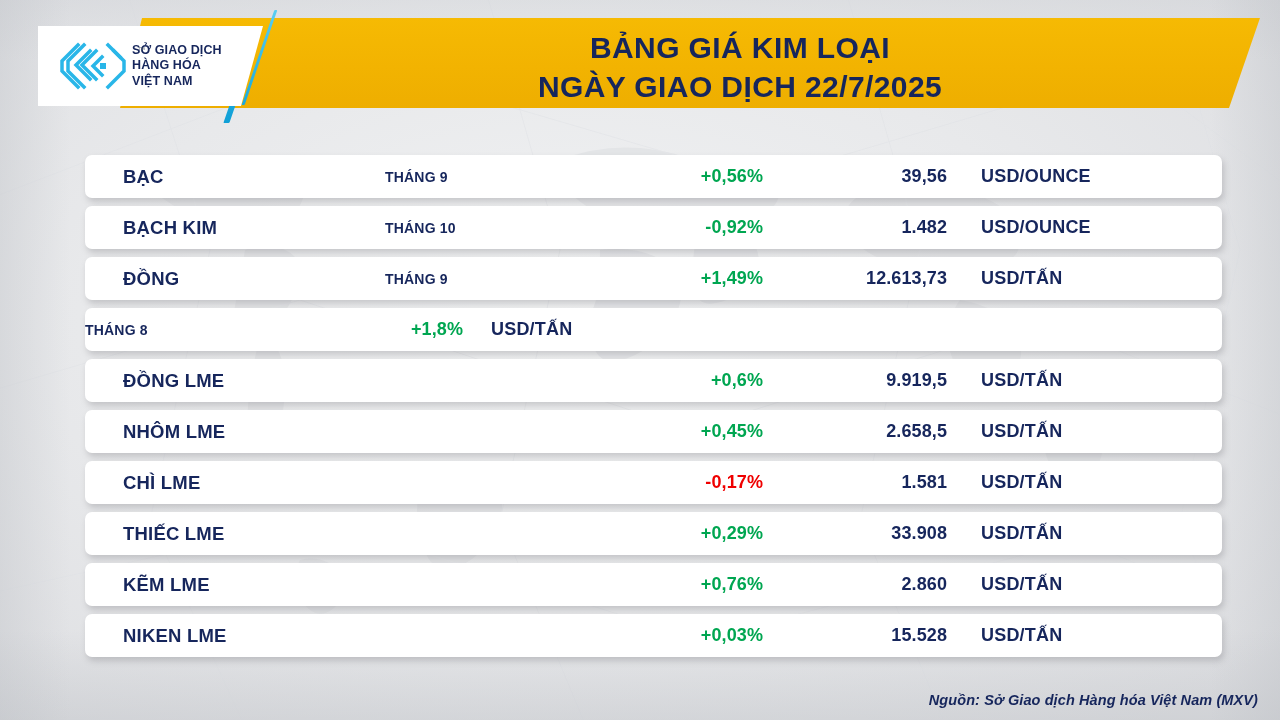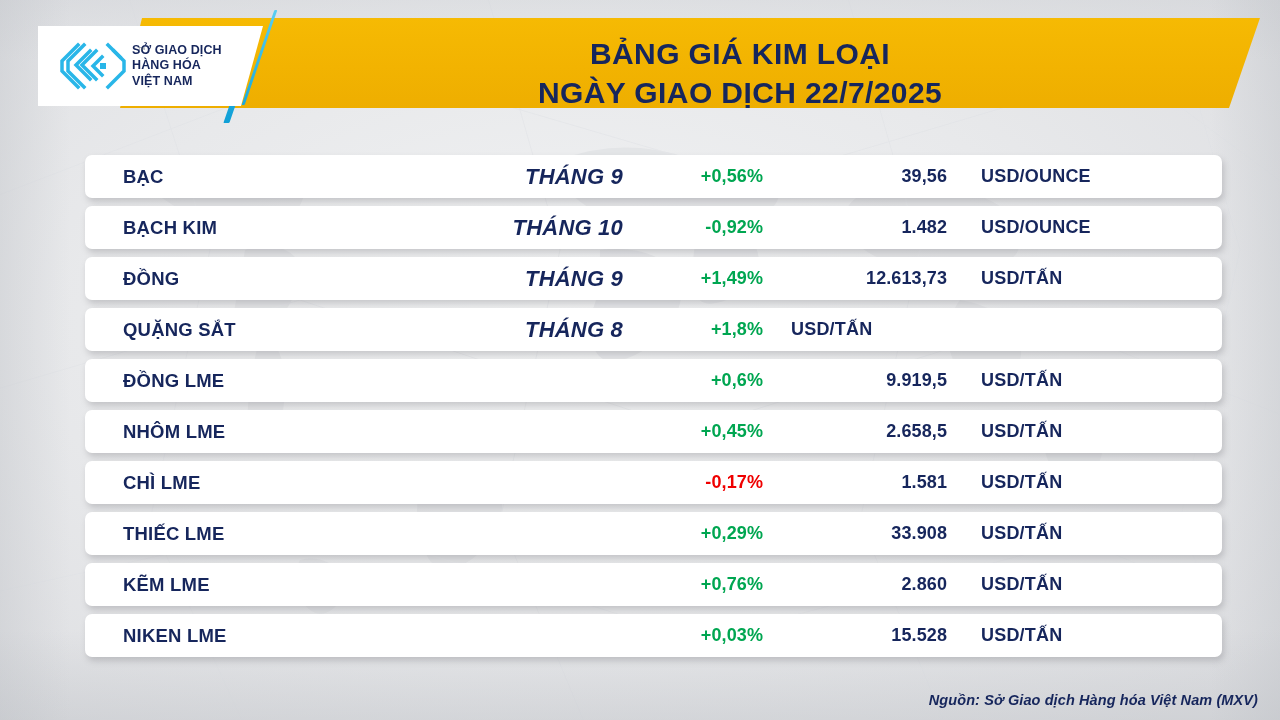--- a/index.html
+++ b/index.html
@@ -57,21 +57,21 @@
     width: 1140px;
     height: 90px;
     background: #f5b700;
     background: linear-gradient(180deg, #f6ba03 0%, #f2b301 55%, #eeae00 100%);
     clip-path: polygon(22px 0, 1140px 0, 1109px 90px, 0 90px);
     box-shadow: 0 3px 7px rgba(120,120,125,.35);
   }
   .banner-title {
     position: absolute;
     left: 300px;
-    top: 34px;
+    top: 28px;
     width: 880px;
     text-align: center;
     color: #16265c;
     font-size: 30px;
     font-weight: bold;
     line-height: 39px;
     letter-spacing: .4px;
     white-space: nowrap;
   }
   .banner-title .l2 { display: block; }
@@ -157,25 +157,24 @@
   .c-name {
     width: 300px;
     padding-left: 38px;
     box-sizing: border-box;
     font-size: 18.5px;
     font-weight: bold;
     letter-spacing: .2px;
   }
   .c-month {
     width: 238px;
-    text-align: right;
-    font-size: 22px;
+    text-align: left;
+    font-size: 14px;
     font-weight: bold;
     letter-spacing: .2px;
-    font-style: italic;
   }
   .c-change {
     width: 140px;
     text-align: right;
     font-size: 18px;
     font-weight: bold;
     letter-spacing: .1px;
   }
   .c-change.up   { color: #00a651; }
   .c-change.down { color: #ef0000; }
@@ -292,21 +291,20 @@
         <div class="c-unit">USD/OUNCE</div>
       </div>
       <div class="row">
         <div class="c-name">ĐỒNG</div>
         <div class="c-month">THÁNG 9</div>
         <div class="c-change up">+1,49%</div>
         <div class="c-price">12.613,73</div>
         <div class="c-unit">USD/TẤN</div>
       </div>
       <div class="row">
-        <div class="c-name">QUẶNG SẮT</div>
         <div class="c-month">THÁNG 8</div>
         <div class="c-change up">+1,8%</div>
         <div class="c-unit">USD/TẤN</div>
       </div>
       <div class="row">
         <div class="c-name">ĐỒNG LME</div>
         <div class="c-month"></div>
         <div class="c-change up">+0,6%</div>
         <div class="c-price">9.919,5</div>
         <div class="c-unit">USD/TẤN</div>

